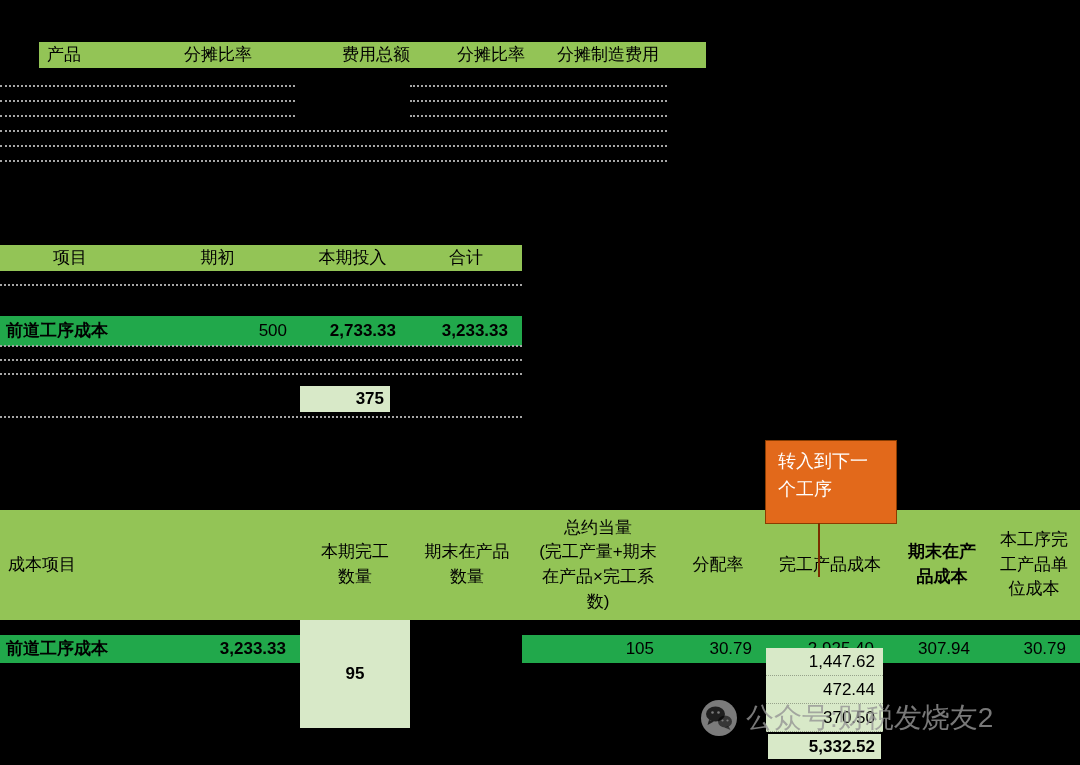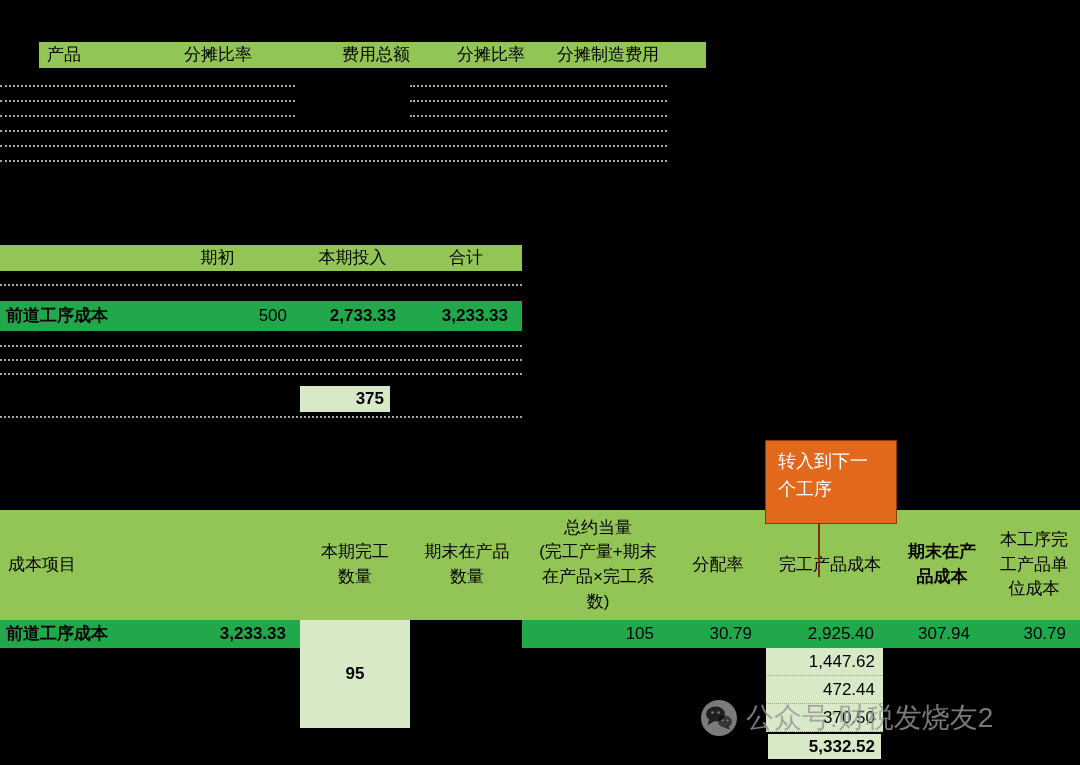--- a/index.html
+++ b/index.html
@@ -1,20 +1,20 @@
 <!DOCTYPE html>
 <html style="--header-green: #93C456; --bright-green: #21A84B; --light-green: #D8E9C8; --callout-orange: #E2691B; --callout-border: #8A3C00; --pointer-line: #7B2E00; --dotted-line: #A6A6A6; --watermark-gray: #969696;"><head>
 <meta charset="utf-8">
 <style>
   * { margin:0; padding:0; box-sizing:border-box; }
   html,body { background:#000; }
   body { font-family:"Liberation Sans","DejaVu Sans",sans-serif; }
   .canvas { position:relative; width:1080px; height:765px; background:#000; overflow:hidden; color:#000; font-size:17px; }
   .hdr-band { position:absolute; background:var(--header-green,#93C456); }
-  .green-row { position:absolute; background:var(--bright-green,#21A84B); }
+  .green-row { position:absolute; background:var(--bright-green,#21A84B);margin-top:15px; }
   .light-cell { position:absolute; background:var(--light-green,#D8E9C8); }
   .cell-label { position:absolute; top:0; white-space:nowrap; }
   .cval { position:absolute; top:0; }
   .num { text-align:right; padding-right:6px; }
   .bold { font-weight:700; }
   .ctr { text-align:center; }
   .dotted { position:absolute; height:0; border-top:2px dotted var(--dotted-line,#A6A6A6); }
   .hcol { position:absolute; top:0; height:110px; display:flex; align-items:center; justify-content:center;
           text-align:center; white-space:pre-line; line-height:1.45; }
   .hcol.left { justify-content:flex-start; text-align:left; padding-left:8px; }
@@ -50,20 +50,21 @@
   <div class="dotted" style="left:410px;top:85px;width:257px;"></div>
   <div class="dotted" style="left:0;top:100px;width:295px;"></div>
   <div class="dotted" style="left:410px;top:100px;width:257px;"></div>
   <div class="dotted" style="left:0;top:115px;width:295px;"></div>
   <div class="dotted" style="left:410px;top:115px;width:257px;"></div>
   <div class="dotted" style="left:0;top:130px;width:667px;"></div>
   <div class="dotted" style="left:0;top:145px;width:667px;"></div>
   <div class="dotted" style="left:0;top:160px;width:667px;"></div>
 
   <div class="hdr-band" style="left:0;top:245px;width:522px;height:26px;">
+    <span class="cval ctr" style="left:0;width:140px;line-height:26px;">项目</span>
     <span class="cval ctr" style="left:140px;width:155px;line-height:26px;">期初</span>
     <span class="cval ctr" style="left:295px;width:115px;line-height:26px;">本期投入</span>
     <span class="cval ctr" style="left:410px;width:112px;line-height:26px;">合计</span>
   </div>
 
   <div class="dotted" style="left:0;top:284px;width:522px;"></div>
 
   <div class="green-row" style="left:0;top:301px;width:522px;height:30px;">
     <span class="cell-label bold" style="left:6px;line-height:30px;">前道工序成本</span>
     <span class="cval num" style="left:185px;width:108px;line-height:30px;">500</span>

